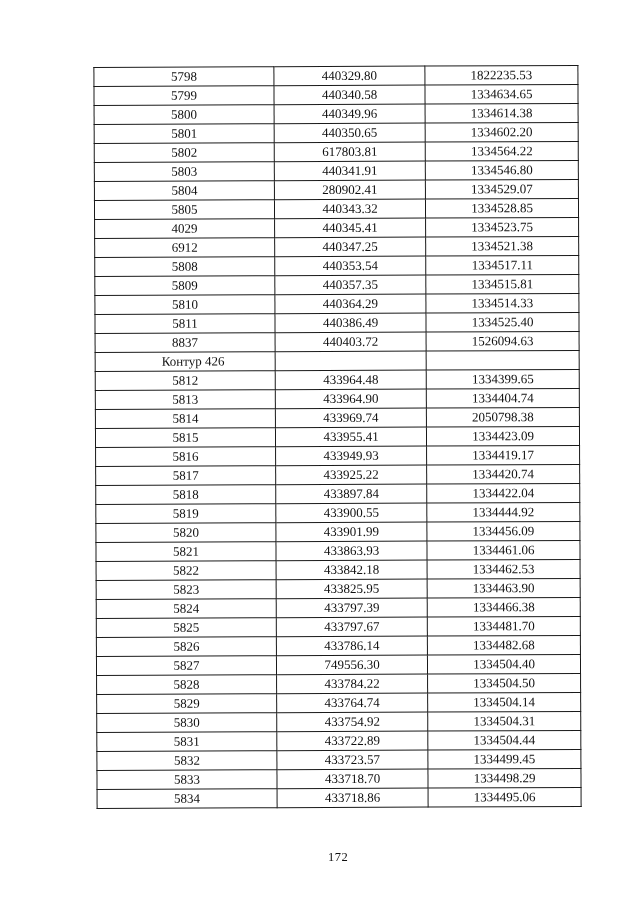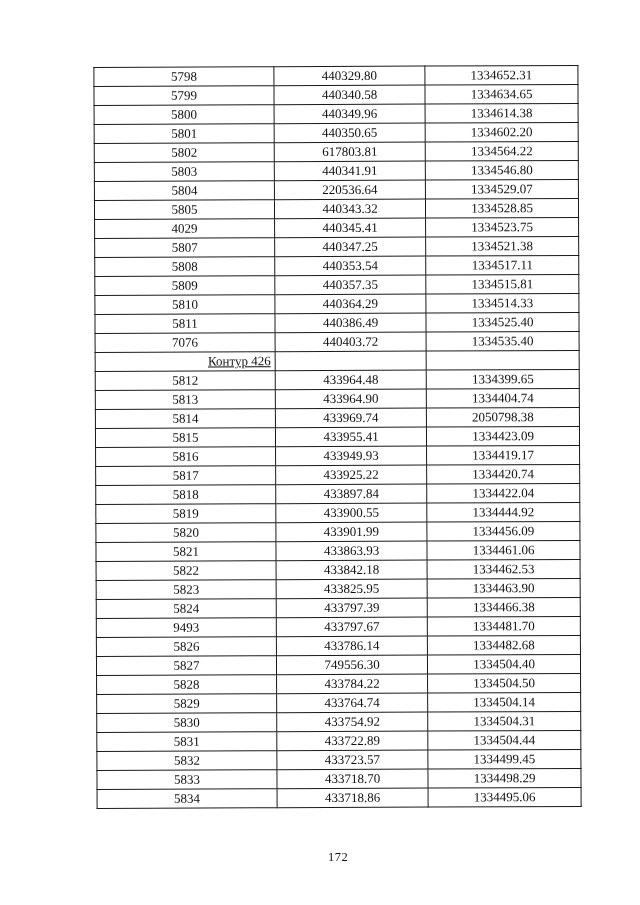--- a/index.html
+++ b/index.html
@@ -36,23 +36,22 @@
     font-size: 13px;
     line-height: 18px;
     text-align: center;
     white-space: nowrap;
     overflow: hidden;
   }
   table.coords col.c1 { width: 180px; }
   table.coords col.c2 { width: 151px; }
   table.coords col.c3 { width: 153px; }
   table.coords td.section {
-    text-align: right;
+    text-align: center;
     padding-left: 20px;
-    text-decoration: underline;
   }
   .page-number {
     position: absolute;
     left: 0;
     top: 850px;
     width: 676px;
     text-align: center;
     font-size: 12.5px;
     letter-spacing: 0.5px;
   }
@@ -75,21 +74,21 @@
     <table class="coords">
       <colgroup>
         <col class="c1">
           <col class="c2">
           <col class="c3">
       </colgroup>
       <tbody id="coords-body">
           <tr>
             <td>5798</td>
             <td>440329.80</td>
-            <td>1334652.31</td>
+            <td>1822235.53</td>
           </tr>
           <tr>
             <td>5799</td>
             <td>440340.58</td>
             <td>1334634.65</td>
           </tr>
           <tr>
             <td>5800</td>
             <td>440349.96</td>
             <td>1334614.38</td>
@@ -104,35 +103,35 @@
             <td>617803.81</td>
             <td>1334564.22</td>
           </tr>
           <tr>
             <td>5803</td>
             <td>440341.91</td>
             <td>1334546.80</td>
           </tr>
           <tr>
             <td>5804</td>
-            <td>220536.64</td>
+            <td>280902.41</td>
             <td>1334529.07</td>
           </tr>
           <tr>
             <td>5805</td>
             <td>440343.32</td>
             <td>1334528.85</td>
           </tr>
           <tr>
             <td>4029</td>
             <td>440345.41</td>
             <td>1334523.75</td>
           </tr>
           <tr>
-            <td>5807</td>
+            <td>6912</td>
             <td>440347.25</td>
             <td>1334521.38</td>
           </tr>
           <tr>
             <td>5808</td>
             <td>440353.54</td>
             <td>1334517.11</td>
           </tr>
           <tr>
             <td>5809</td>
@@ -143,23 +142,23 @@
             <td>5810</td>
             <td>440364.29</td>
             <td>1334514.33</td>
           </tr>
           <tr>
             <td>5811</td>
             <td>440386.49</td>
             <td>1334525.40</td>
           </tr>
           <tr>
-            <td>7076</td>
+            <td>8837</td>
             <td>440403.72</td>
-            <td>1334535.40</td>
+            <td>1526094.63</td>
           </tr>
           <tr>
             <td class="section">Контур 426</td>
             <td></td>
             <td></td>
           </tr>
           <tr>
             <td>5812</td>
             <td>433964.48</td>
             <td>1334399.65</td>
@@ -218,21 +217,21 @@
             <td>5823</td>
             <td>433825.95</td>
             <td>1334463.90</td>
           </tr>
           <tr>
             <td>5824</td>
             <td>433797.39</td>
             <td>1334466.38</td>
           </tr>
           <tr>
-            <td>9493</td>
+            <td>5825</td>
             <td>433797.67</td>
             <td>1334481.70</td>
           </tr>
           <tr>
             <td>5826</td>
             <td>433786.14</td>
             <td>1334482.68</td>
           </tr>
           <tr>
             <td>5827</td>

